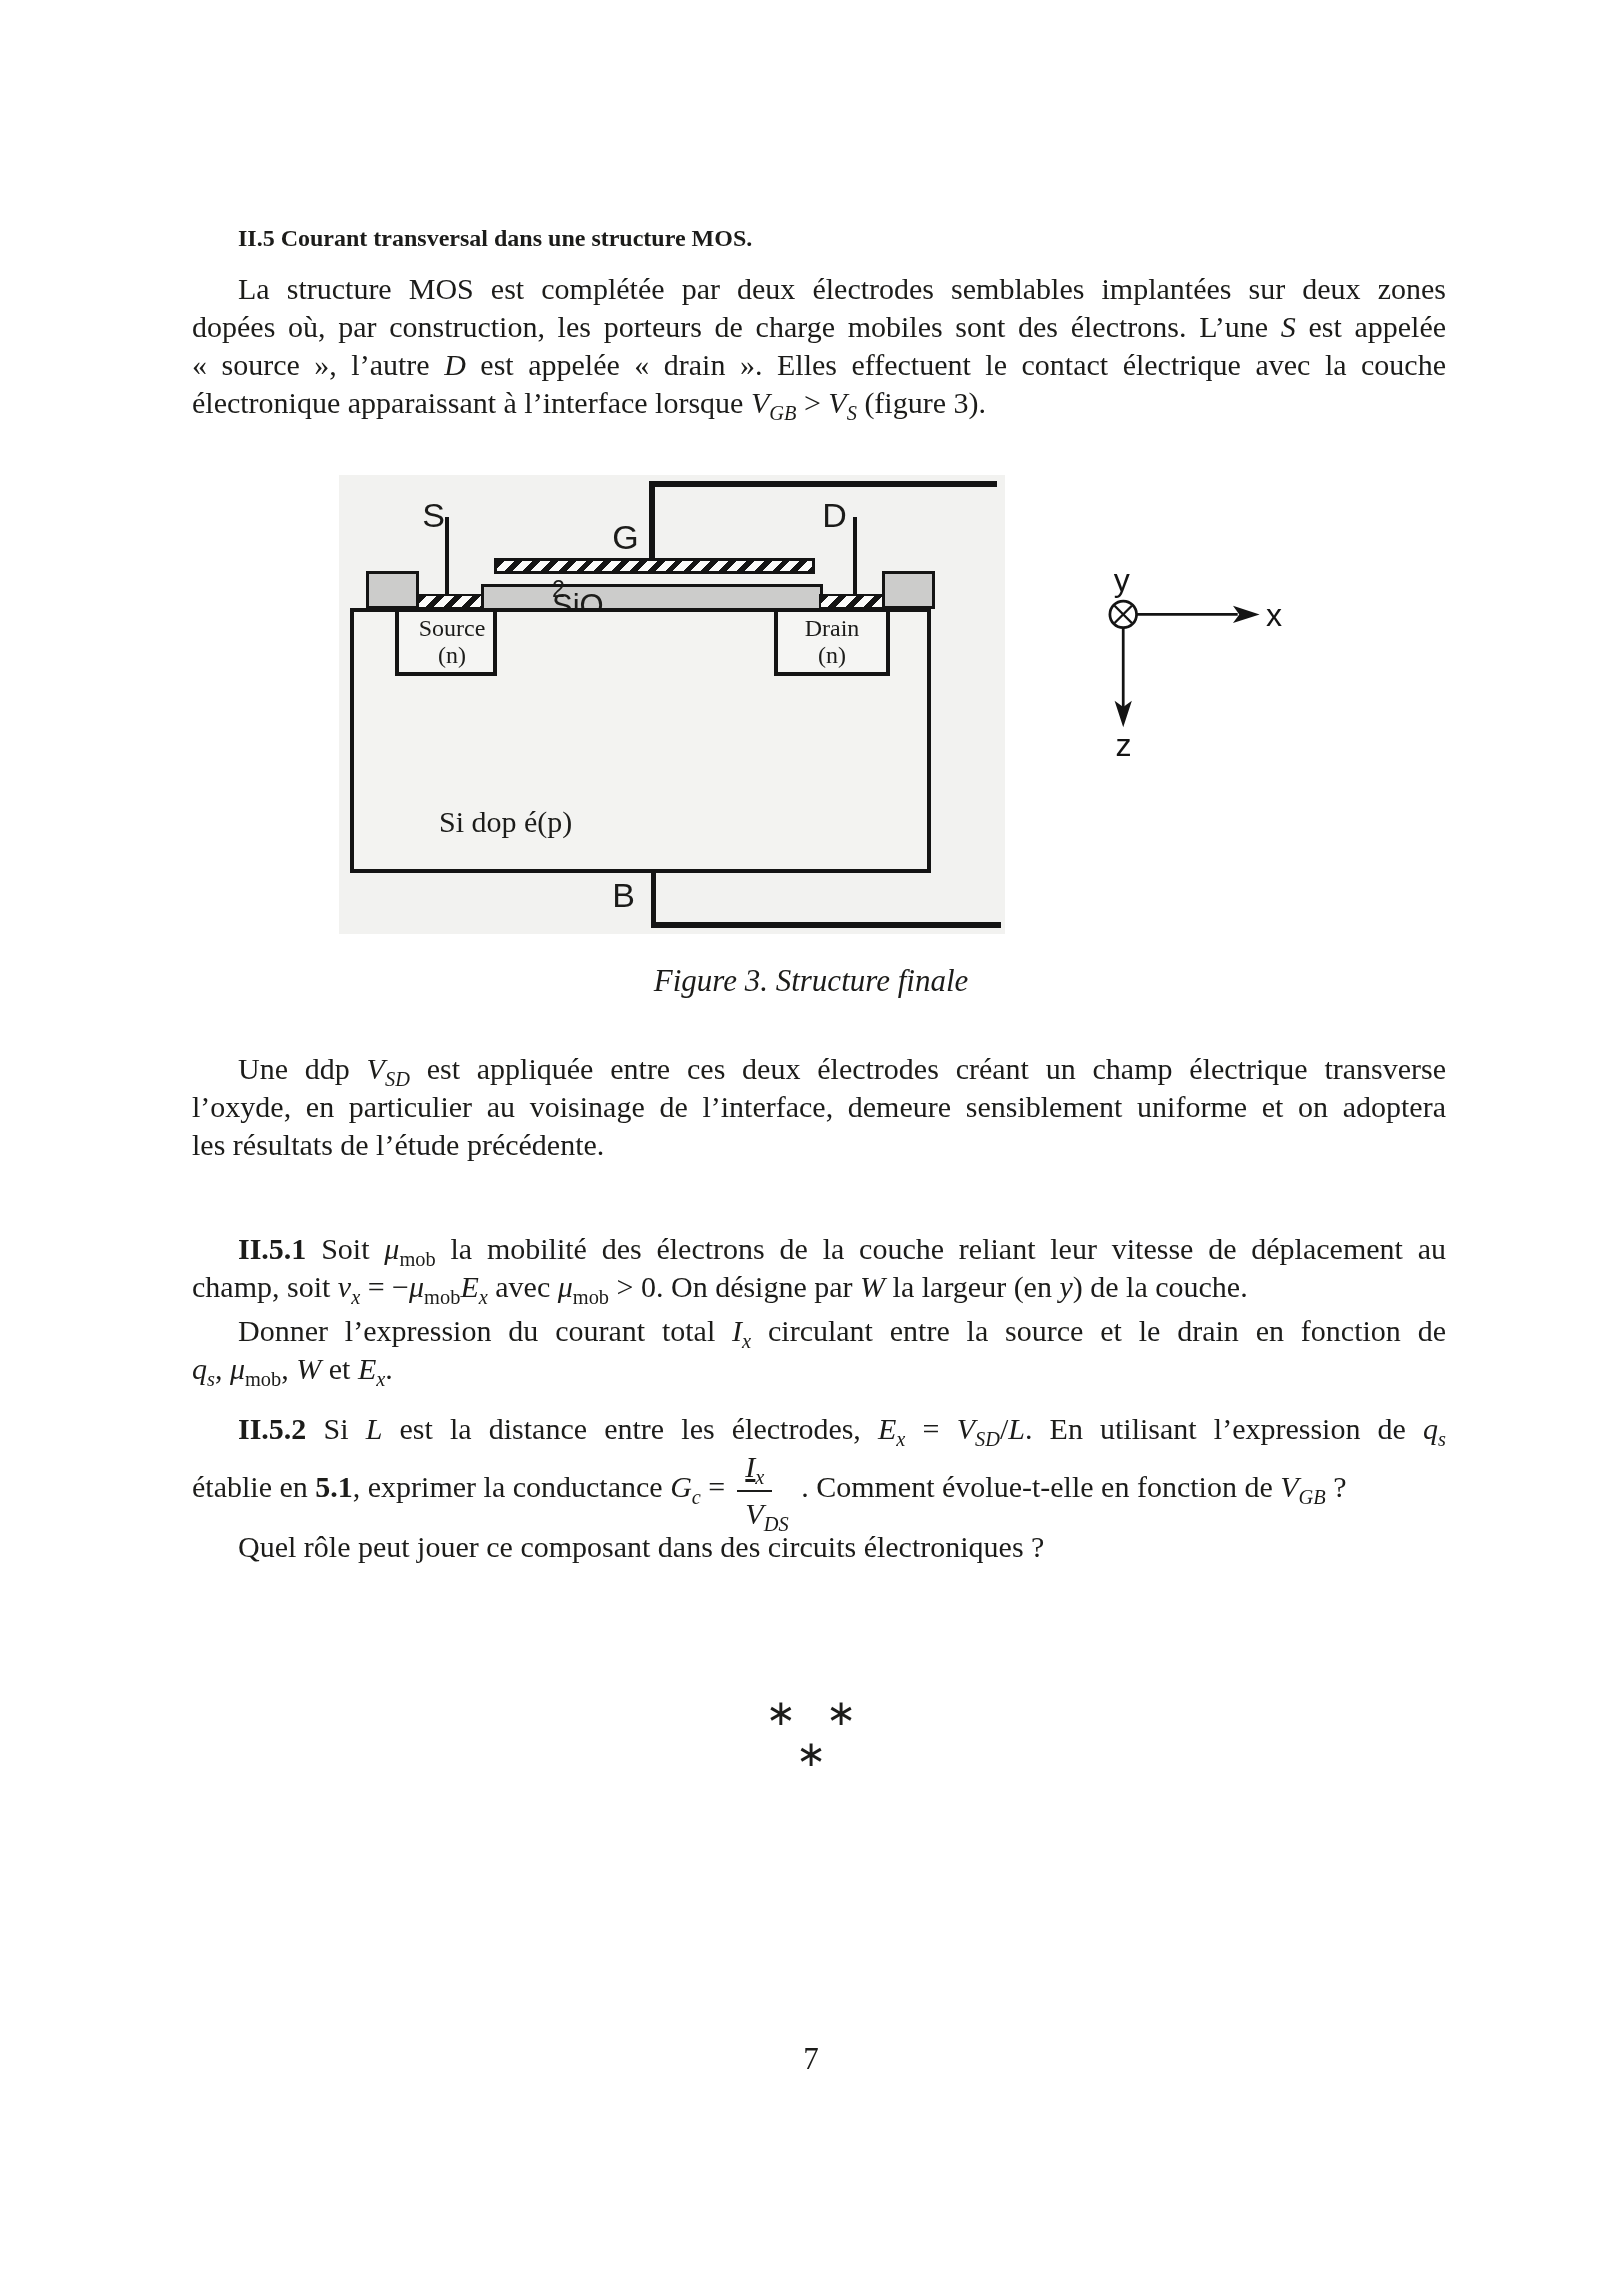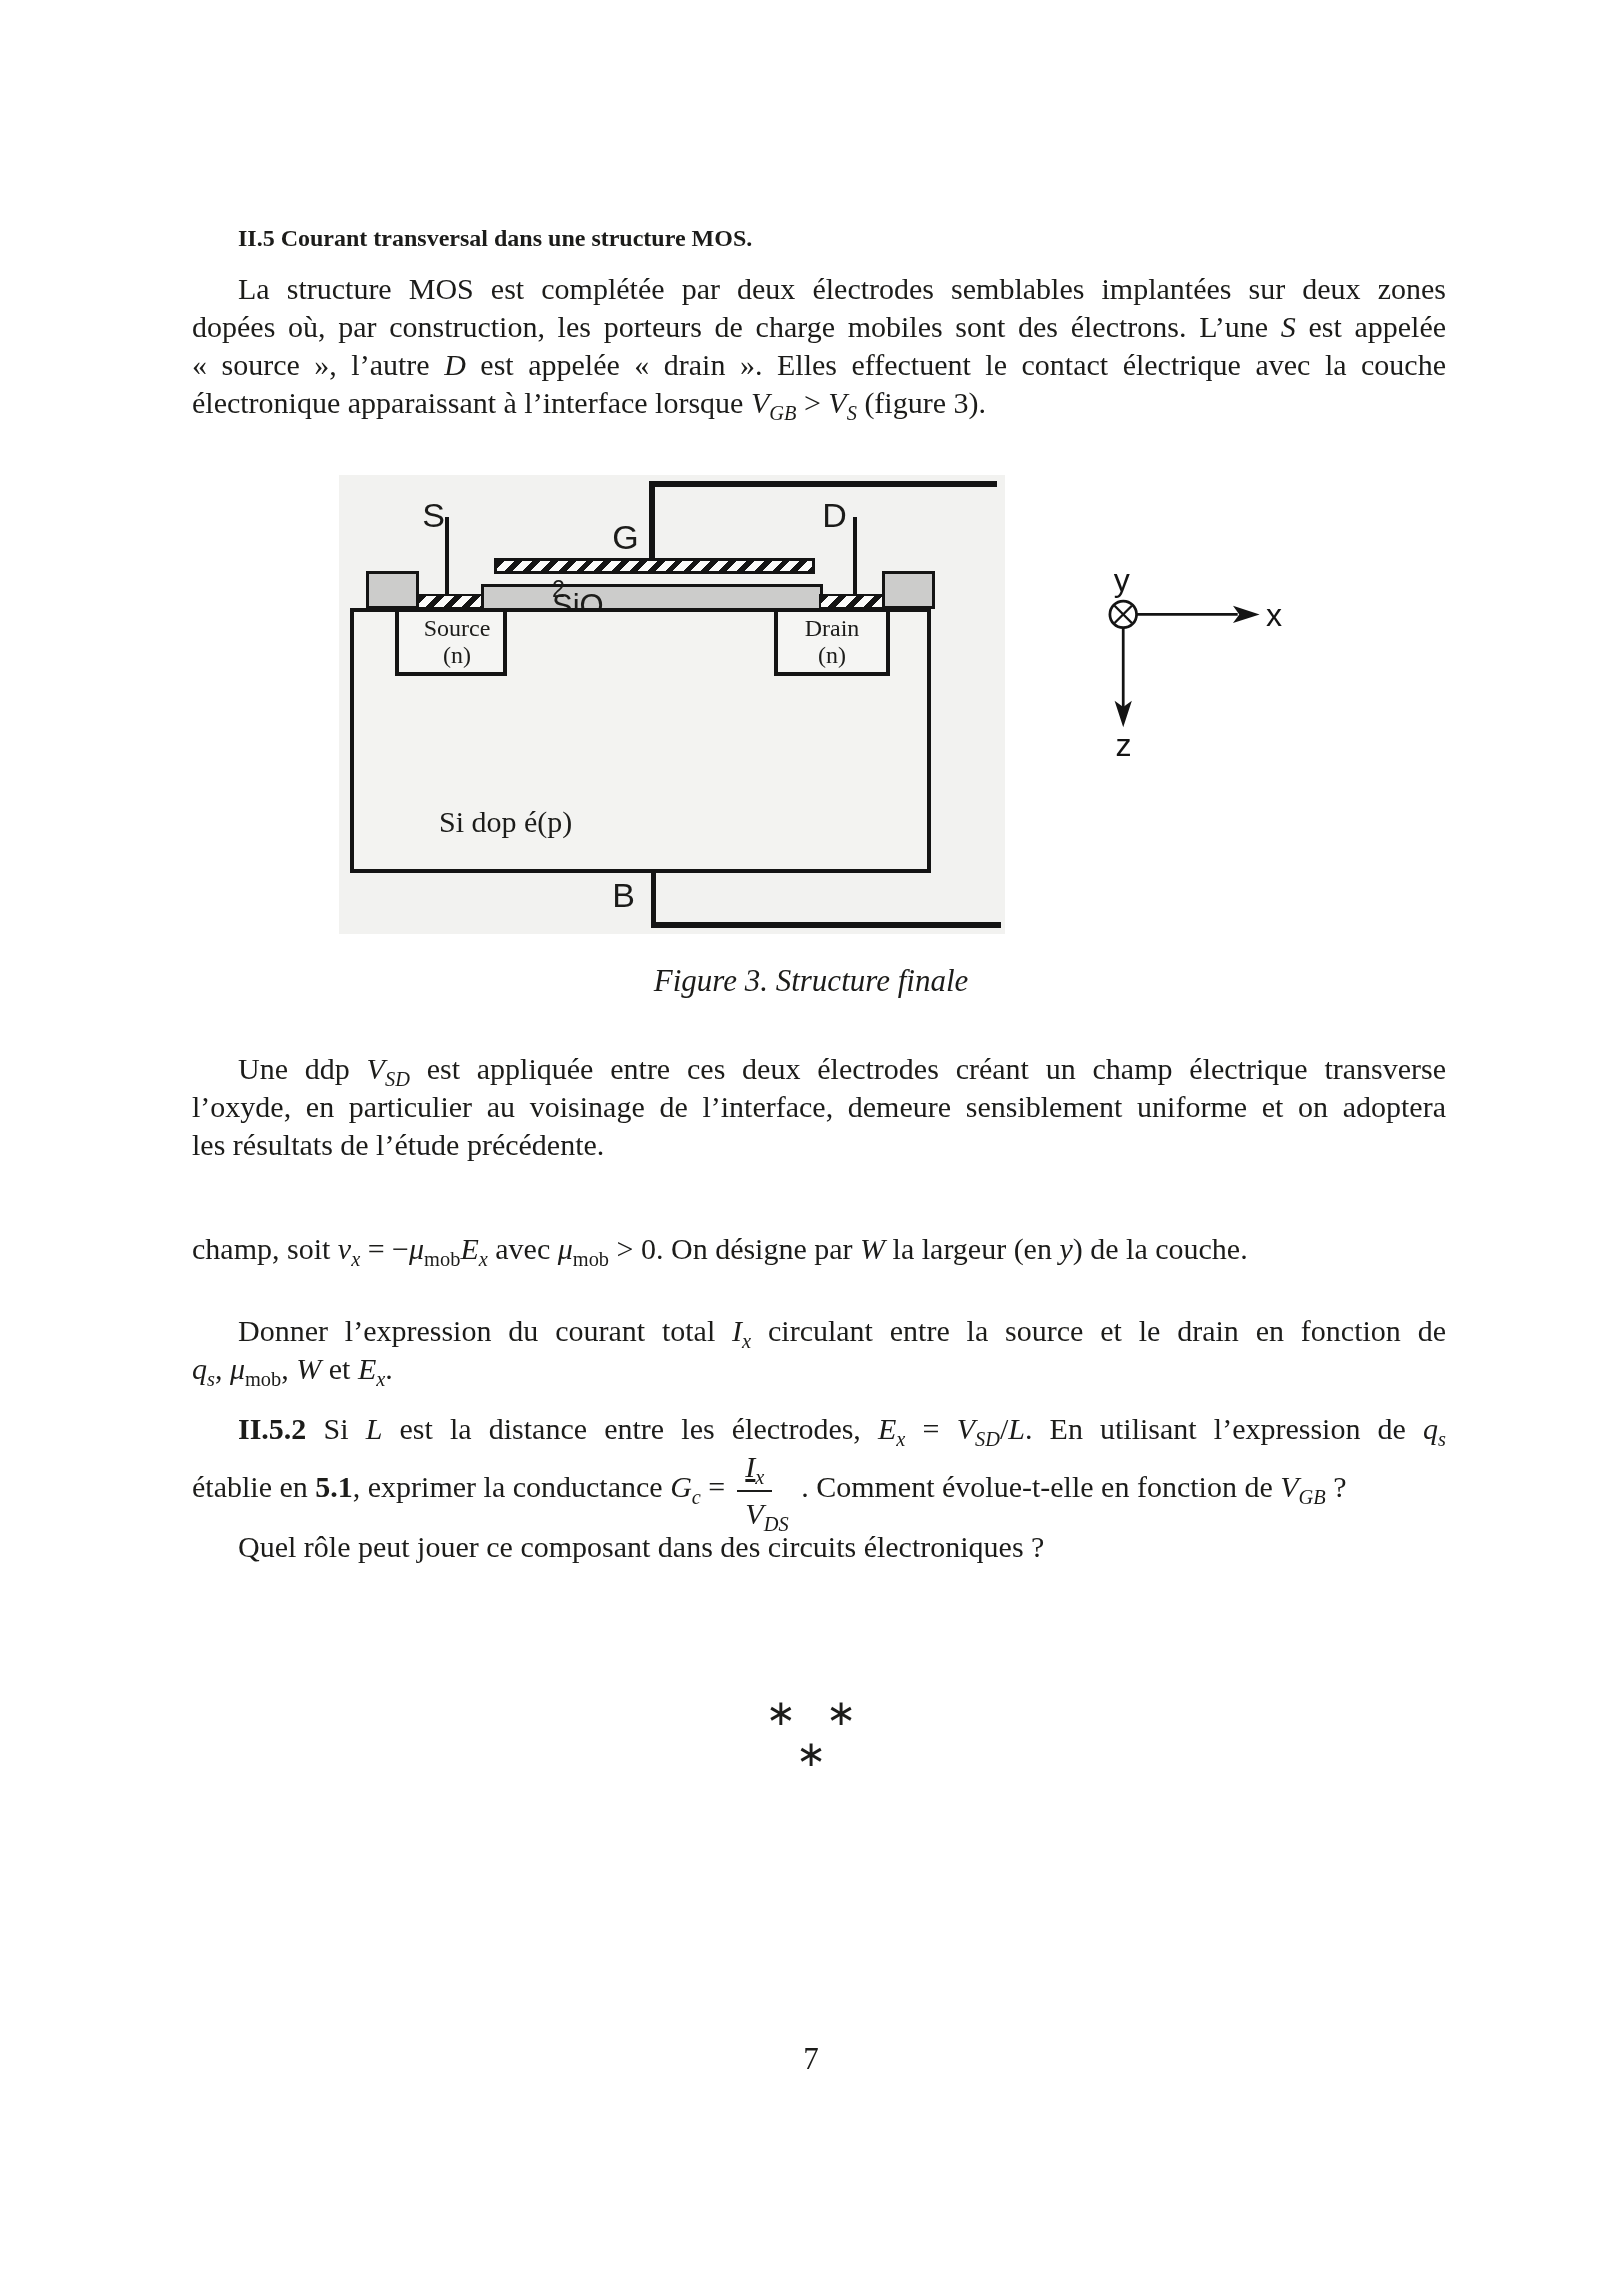--- a/index.html
+++ b/index.html
@@ -90,21 +90,21 @@
     </div>
 
     <div class="grayfill" style="left:27px; top:96px; width:53px; height:38px;"></div>
     <div class="hatch thin" style="left:78px; top:119px; width:66px; height:15px;"></div>
     <div class="grayfill" style="left:543px; top:96px; width:53px; height:38px;"></div>
     <div class="hatch thin" style="left:480px; top:119px; width:65px; height:15px;"></div>
 
     <div class="substrate" style="left:11px; top:133px; width:581px; height:265px;"></div>
     <div class="substrate-label" style="left:100px; top:330px;">Si dop é(p)</div>
 
-    <div class="well" style="left:56px; top:133px; width:112px; height:68px;padding-left:12px;">
+    <div class="well" style="left:56px; top:133px; width:102px; height:68px;padding-left:12px;">
       <span class="wline" style="margin-top:3.1px;">Source</span>
       <span class="wline">(n)</span>
     </div>
     <div class="well" style="left:435px; top:133px; width:116px; height:68px;">
       <span class="wline" style="margin-top:3.1px;">Drain</span>
       <span class="wline">(n)</span>
     </div>
 
     <div class="wire" style="left:312px; top:395px; width:4.7px; height:58px;"></div>
     <div class="wire" style="left:312px; top:447px; width:350px; height:5.5px;"></div>
@@ -126,20 +126,21 @@
 
   <div class="caption">Figure 3. Structure finale</div>
 
   <div class="para" style="top:1050px">
     <div class="line indent">Une ddp <i>V<sub>SD</sub></i> est appliquée entre ces deux électrodes créant un champ électrique transverse</div>
     <div class="line">l’oxyde, en particulier au voisinage de l’interface, demeure sensiblement uniforme et on adoptera</div>
     <div class="line last">les résultats de l’étude précédente.</div>
   </div>
 
   <div class="para" style="top:1230px">
+    <div class="line indent"><b>II.5.1</b> Soit <i>μ</i><sub>mob</sub> la mobilité des électrons de la couche reliant leur vitesse de déplacement au</div>
     <div class="line last">champ, soit <i>v<sub>x</sub></i> = −<i>μ</i><sub>mob</sub><i>E<sub>x</sub></i> avec <i>μ</i><sub>mob</sub> &gt; 0. On désigne par <i>W</i> la largeur (en <i>y</i>) de la couche.</div>
   </div>
 
   <div class="para" style="top:1312px">
     <div class="line indent">Donner l’expression du courant total <i>I<sub>x</sub></i> circulant entre la source et le drain en fonction de</div>
     <div class="line last"><i>q<sub>s</sub></i>, <i>μ</i><sub>mob</sub>, <i>W</i> et <i>E<sub>x</sub></i>.</div>
   </div>
 
   <div class="para" style="top:1410px">
     <div class="line indent"><b>II.5.2</b> Si <i>L</i> est la distance entre les électrodes, <i>E<sub>x</sub></i> = <i>V<sub>SD</sub></i>/<i>L</i>. En utilisant l’expression de <i>q<sub>s</sub></i></div>

